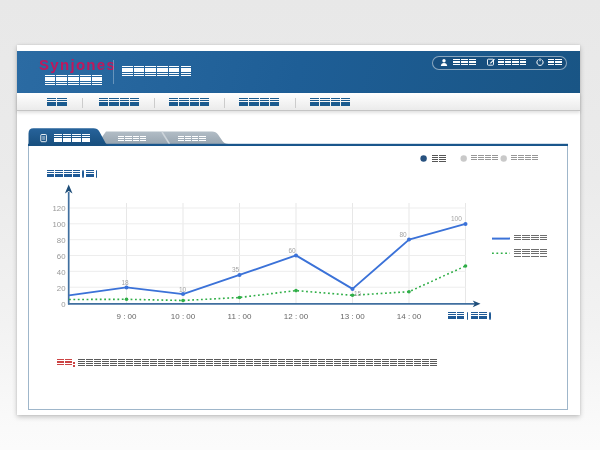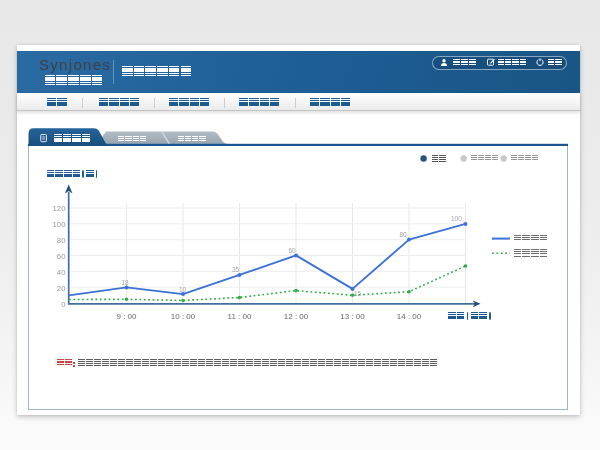--- a/index.html
+++ b/index.html
@@ -2,21 +2,21 @@
 <html><head><meta charset="utf-8"><style>
 *{margin:0;padding:0;box-sizing:border-box}
 html,body{width:600px;height:450px;background:linear-gradient(180deg,#e8e8e8 0%,#ebebeb 40%,#f2f2f2 72%,#fafafa 95%,#fbfbfb 100%);font-family:"Liberation Sans",sans-serif;overflow:hidden}
 div,i,span{position:absolute}
 i{display:block}
 svg{display:block}
 </style></head><body>
 
 <div style="left:17px;top:45px;width:563px;height:370px;background:#fff;box-shadow:0 2px 5px rgba(0,0,0,.22),0 0 2px rgba(0,0,0,.10)"></div>
 <div style="left:17px;top:51px;width:563px;height:42px;background:linear-gradient(105deg,#2b6ba3 0%,#1e5e96 50%,#195585 100%)"></div>
-<span style="left:39px;top:55.5px;font-size:15px;font-weight:normal;color:#404040;letter-spacing:1.3px">Synjones</span>
+<span style="left:39px;top:55.5px;font-size:15px;font-weight:bold;color:#be185d;letter-spacing:1.3px">Synjones</span>
 <i style="left:44.5px;top:74.5px;width:10.8px;height:10.8px;background:repeating-linear-gradient(180deg,#fff 0,#fff 1.48px,transparent 1.48px,transparent 2.24px)"></i>
 <i style="left:56.3px;top:74.5px;width:10.8px;height:10.8px;background:repeating-linear-gradient(180deg,#fff 0,#fff 1.48px,transparent 1.48px,transparent 2.24px)"></i>
 <i style="left:68.1px;top:74.5px;width:10.8px;height:10.8px;background:repeating-linear-gradient(180deg,#fff 0,#fff 1.48px,transparent 1.48px,transparent 2.24px)"></i>
 <i style="left:79.9px;top:74.5px;width:10.8px;height:10.8px;background:repeating-linear-gradient(180deg,#fff 0,#fff 1.48px,transparent 1.48px,transparent 2.24px)"></i>
 <i style="left:91.7px;top:74.5px;width:10.8px;height:10.8px;background:repeating-linear-gradient(180deg,#fff 0,#fff 1.48px,transparent 1.48px,transparent 2.24px)"></i>
 <i style="left:112.5px;top:60px;width:1px;height:24px;background:rgba(255,255,255,.3)"></i>
 <i style="left:122.0px;top:66.0px;width:10.7px;height:10.7px;background:repeating-linear-gradient(180deg,#fff 0,#fff 1.46px,transparent 1.46px,transparent 2.21px)"></i>
 <i style="left:133.7px;top:66.0px;width:10.7px;height:10.7px;background:repeating-linear-gradient(180deg,#fff 0,#fff 1.46px,transparent 1.46px,transparent 2.21px)"></i>
 <i style="left:145.4px;top:66.0px;width:10.7px;height:10.7px;background:repeating-linear-gradient(180deg,#fff 0,#fff 1.46px,transparent 1.46px,transparent 2.21px)"></i>
 <i style="left:157.1px;top:66.0px;width:10.7px;height:10.7px;background:repeating-linear-gradient(180deg,#fff 0,#fff 1.46px,transparent 1.46px,transparent 2.21px)"></i>

